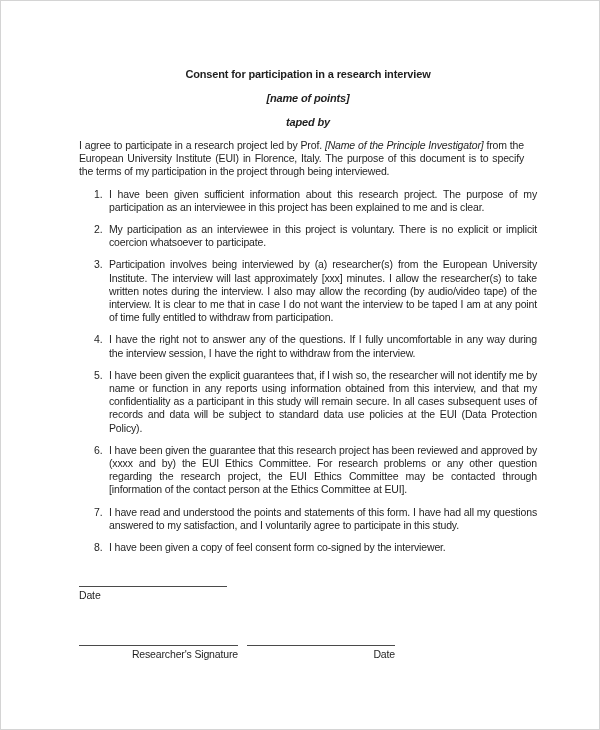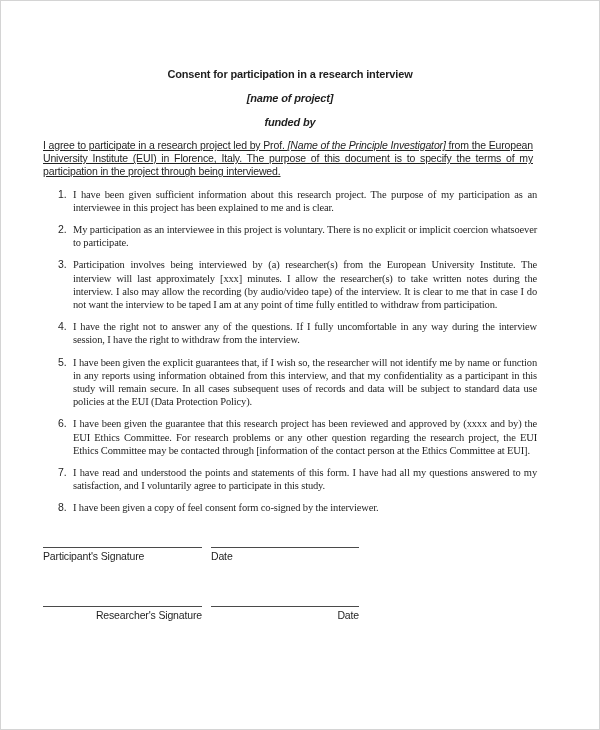--- a/index.html
+++ b/index.html
@@ -12,51 +12,49 @@
   .page{
     box-sizing:border-box;
     width:600px;height:730px;
     background:var(--background);
     border:1px solid var(--page-border);
     font-family:"Liberation Sans","DejaVu Sans",sans-serif;
     font-size:10.5px;
     letter-spacing:-0.15px;
     line-height:13.2px;
     color:var(--text);
-    padding:66px 62px 0 42px;
+    padding:66px 62px 0 78px;
     overflow:hidden;
   }
   .hdr{
     text-align:center;
     font-weight:bold;
     font-size:11px;
     line-height:14px;
     margin:0 0 10px 0;
   }
   .hdr.it{font-style:italic;}
   .intro{
     text-align:justify;
-    margin:10px 4px 9px 0;
-    text-decoration:underline;
+    margin:10px 13px 9px 0;
   }
   .intro .inv{font-style:italic;}
   .clist{margin:0;}
   .li{
     display:flex;
     padding-left:15px;
     margin-bottom:9px;
   }
   .num{
     width:15px;
     flex-shrink:0;
   }
   .txt{
     flex:1;
     text-align:justify;
-    font-family:Liberation Serif, serif;
   }
   .sig-section{margin-top:22px;}
   .sig-row{
     display:flex;
   }
   .sig-row.second{margin-top:33px;text-align:right;}
   .sig-col1{width:159px;margin-right:9px;}
   .sig-col2{width:148px;}
   .sig-line{
     border-bottom:1px solid var(--signature-line);
@@ -65,22 +63,22 @@
   .sig-label{
     padding-top:2px;
   }
 </style>
 </head>
 <body>
 
 <div class="page">
 
   <p class="hdr">Consent for participation in a research interview</p>
-  <p class="hdr it">[name of project]</p>
-  <p class="hdr it">funded by</p>
+  <p class="hdr it">[name of points]</p>
+  <p class="hdr it">taped by</p>
 
   <p class="intro"><span>I agree to participate in a research project led by Prof. </span><span class="inv">[Name of the Principle Investigator]</span><span> from the European University Institute (EUI) in Florence, Italy. The purpose of this document is to specify the terms of my participation in the project through being interviewed.</span></p>
 
   <div class="clist">
     <div class="li">
       <span class="num">1.</span>
       <div class="txt">I have been given sufficient information about this research project.  The purpose of my participation as an interviewee in this project has been explained to me and is clear.</div>
     </div>
     <div class="li">
       <span class="num">2.</span>
@@ -107,24 +105,20 @@
       <div class="txt">I have read and understood the points and statements of this form. I have had all my questions answered to my satisfaction, and I voluntarily agree to participate in this study.</div>
     </div>
     <div class="li">
       <span class="num">8.</span>
       <div class="txt">I have been given a copy of feel consent form co-signed by the interviewer.</div>
     </div>
   </div>
 
   <div class="sig-section">
     <div class="sig-row">
-      <div class="sig-col1">
-        <div class="sig-line"></div>
-        <div class="sig-label">Participant's Signature</div>
-      </div>
       <div class="sig-col2">
         <div class="sig-line"></div>
         <div class="sig-label">Date</div>
       </div>
     </div>
     <div class="sig-row second">
       <div class="sig-col1">
         <div class="sig-line"></div>
         <div class="sig-label">Researcher's Signature</div>
       </div>

